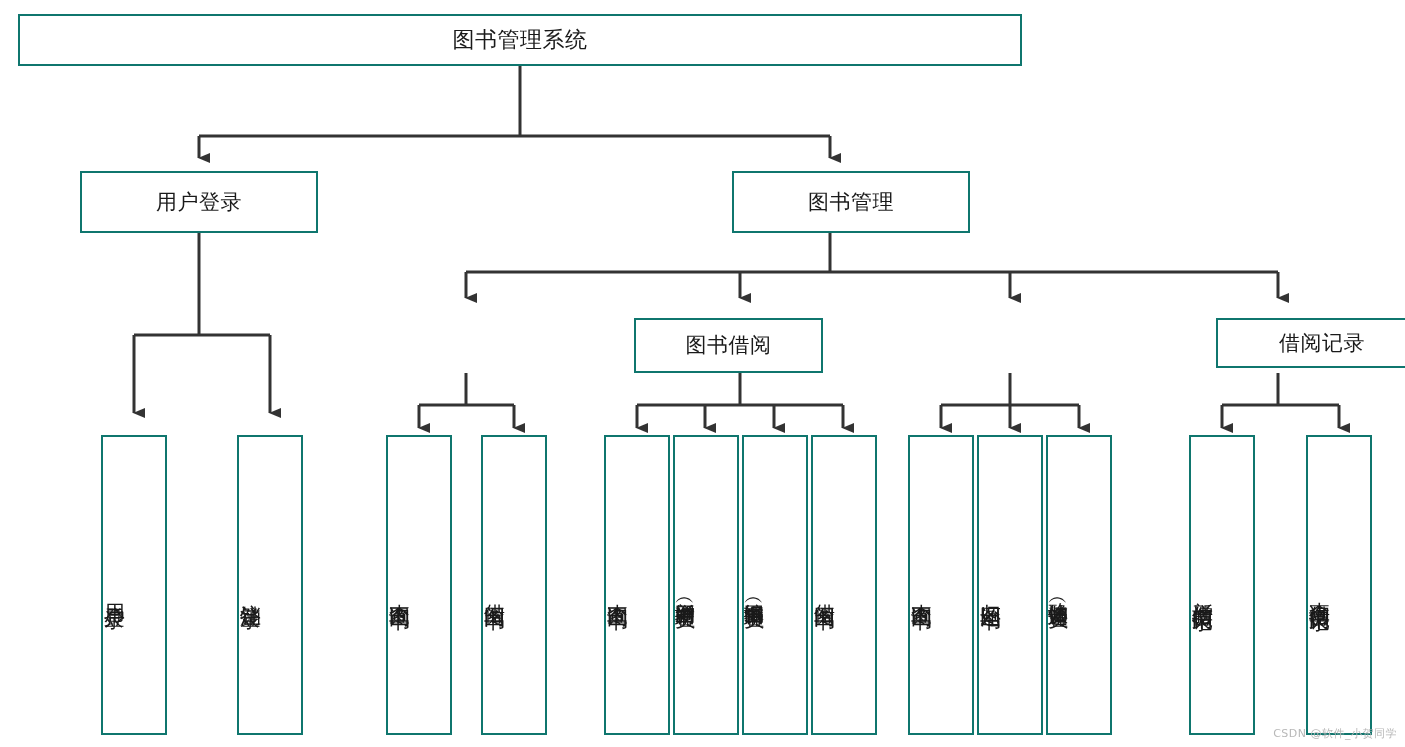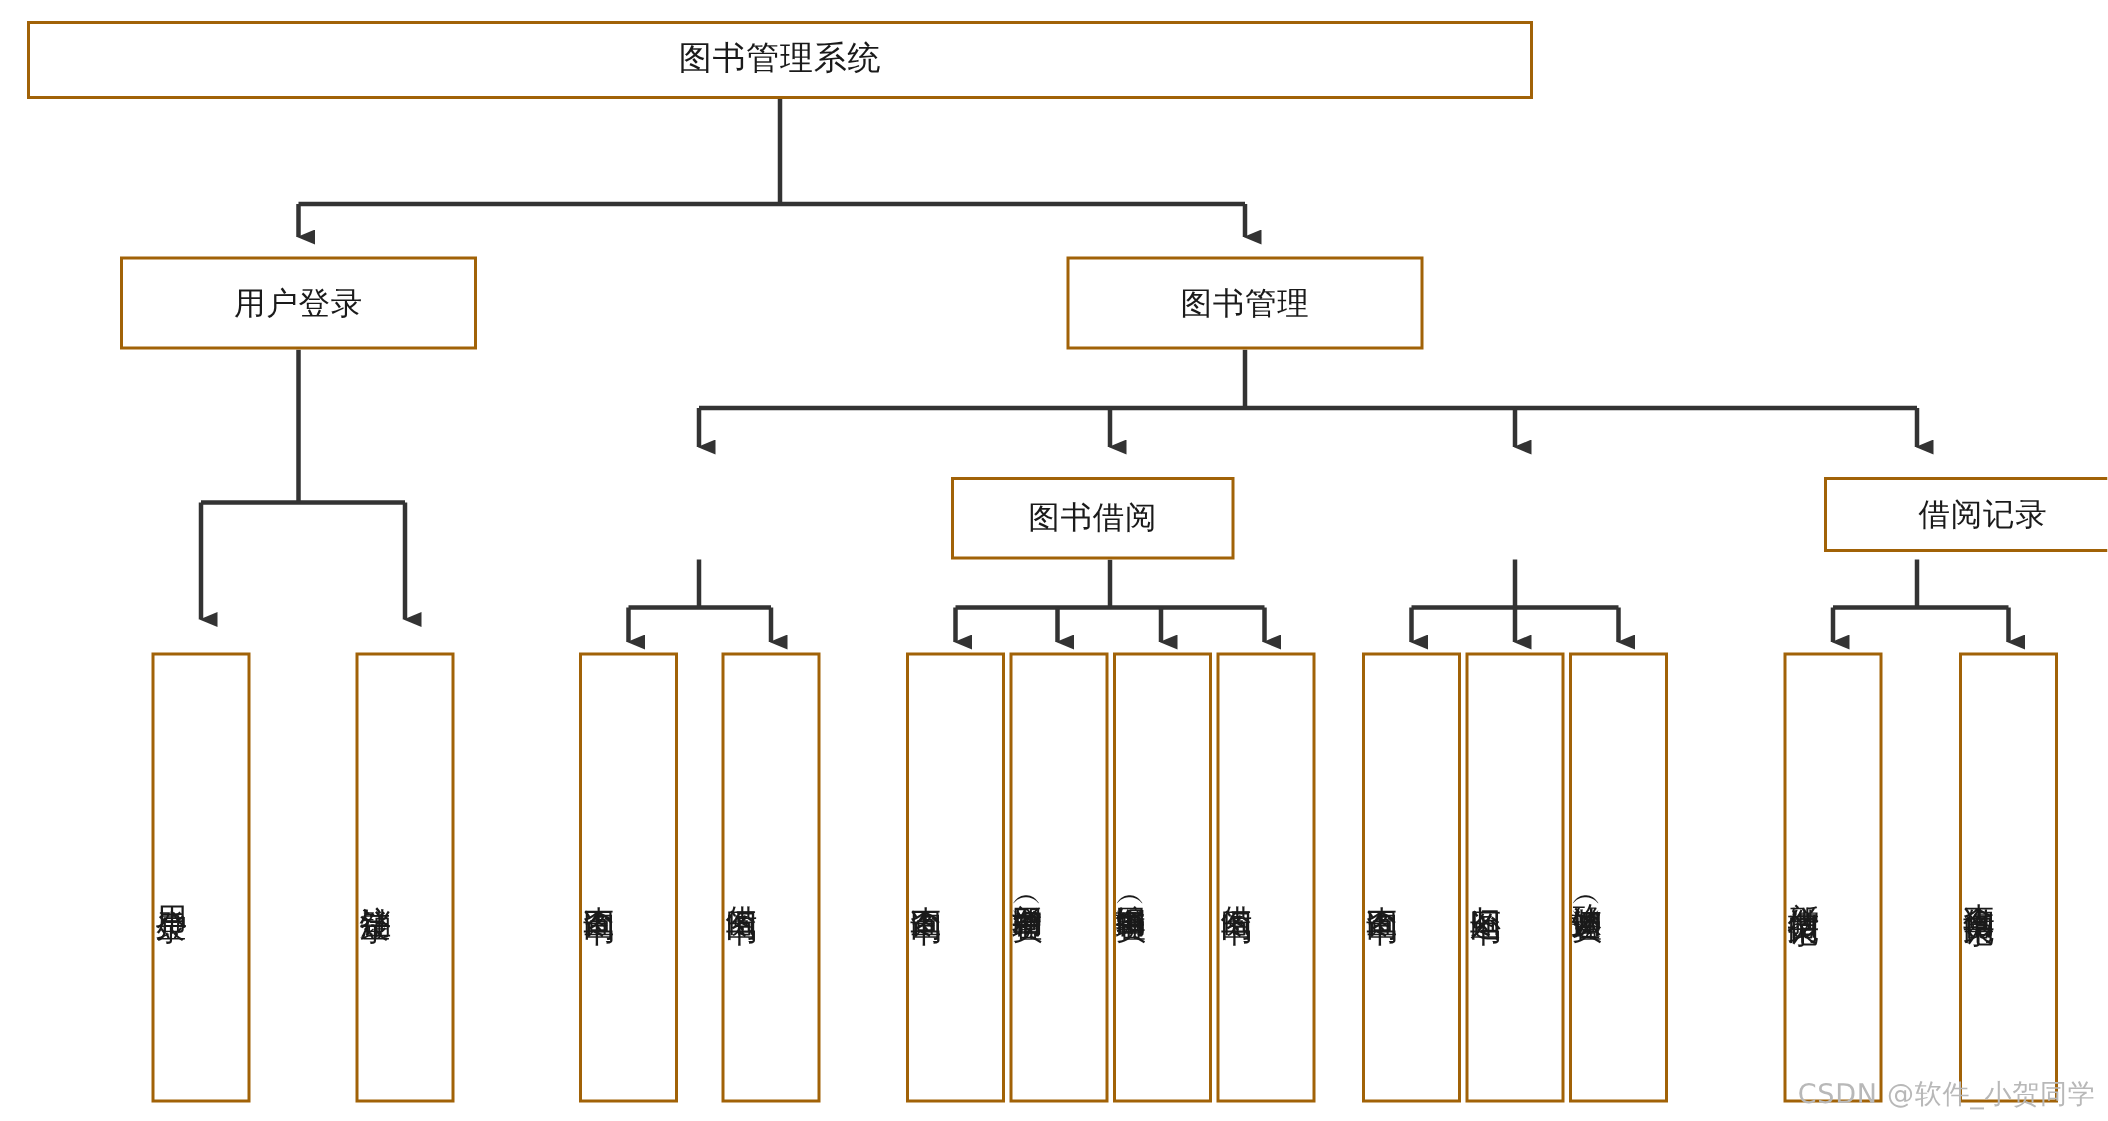--- a/index.html
+++ b/index.html
@@ -22,21 +22,21 @@
     position: absolute;
     left: 0;
     top: 0;
     width: 1405px;
     height: 747px;
     pointer-events: none;
   }
   .node {
     position: absolute;
     box-sizing: border-box;
-    border: 2px solid #a16207;
+    border: 2px solid #0f766e;
     background: #ffffff;
     display: flex;
     align-items: center;
     justify-content: center;
     color: #1a1a1a;
   }
   .node-label {
     display: block;
     text-align: center;
     line-height: 1.18;
@@ -65,21 +65,21 @@
     white-space: nowrap;
   }
   .node.vert.tall .node-label {
     font-size: 20px;
     letter-spacing: 1px;
   }
   #watermark {
     position: absolute;
     right: 8px;
     bottom: 6px;
-    font-size: 18px;
+    font-size: 11px;
     color: #b8b8b8;
     letter-spacing: 0.5px;
     white-space: nowrap;
     font-family: "DejaVu Sans", "Liberation Sans", sans-serif;
   }
 </style>
 </head>
 <body>
 
 <div id="canvas">
@@ -135,21 +135,21 @@
     </g>
   </svg>
 
   <div class="node horiz root" style="left:18px; top:14px; width:1004px; height:52px;">
     <span class="node-label">图书管理系统</span>
   </div>
 
   <div class="node horiz" style="left:80px; top:171px; width:238px; height:62px;">
     <span class="node-label">用户登录</span>
   </div>
-  <div class="node horiz" style="left:711px; top:171px; width:238px; height:62px;">
+  <div class="node horiz" style="left:732px; top:171px; width:238px; height:62px;">
     <span class="node-label">图书管理</span>
   </div>
 
   <div class="node horiz" style="left:634px; top:318px; width:189px; height:55px;">
     <span class="node-label">图书借阅</span>
   </div>
   <div class="node horiz" style="left:1216px; top:318px; width:212px; height:50px;">
     <span class="node-label">借阅记录</span>
   </div>
 

